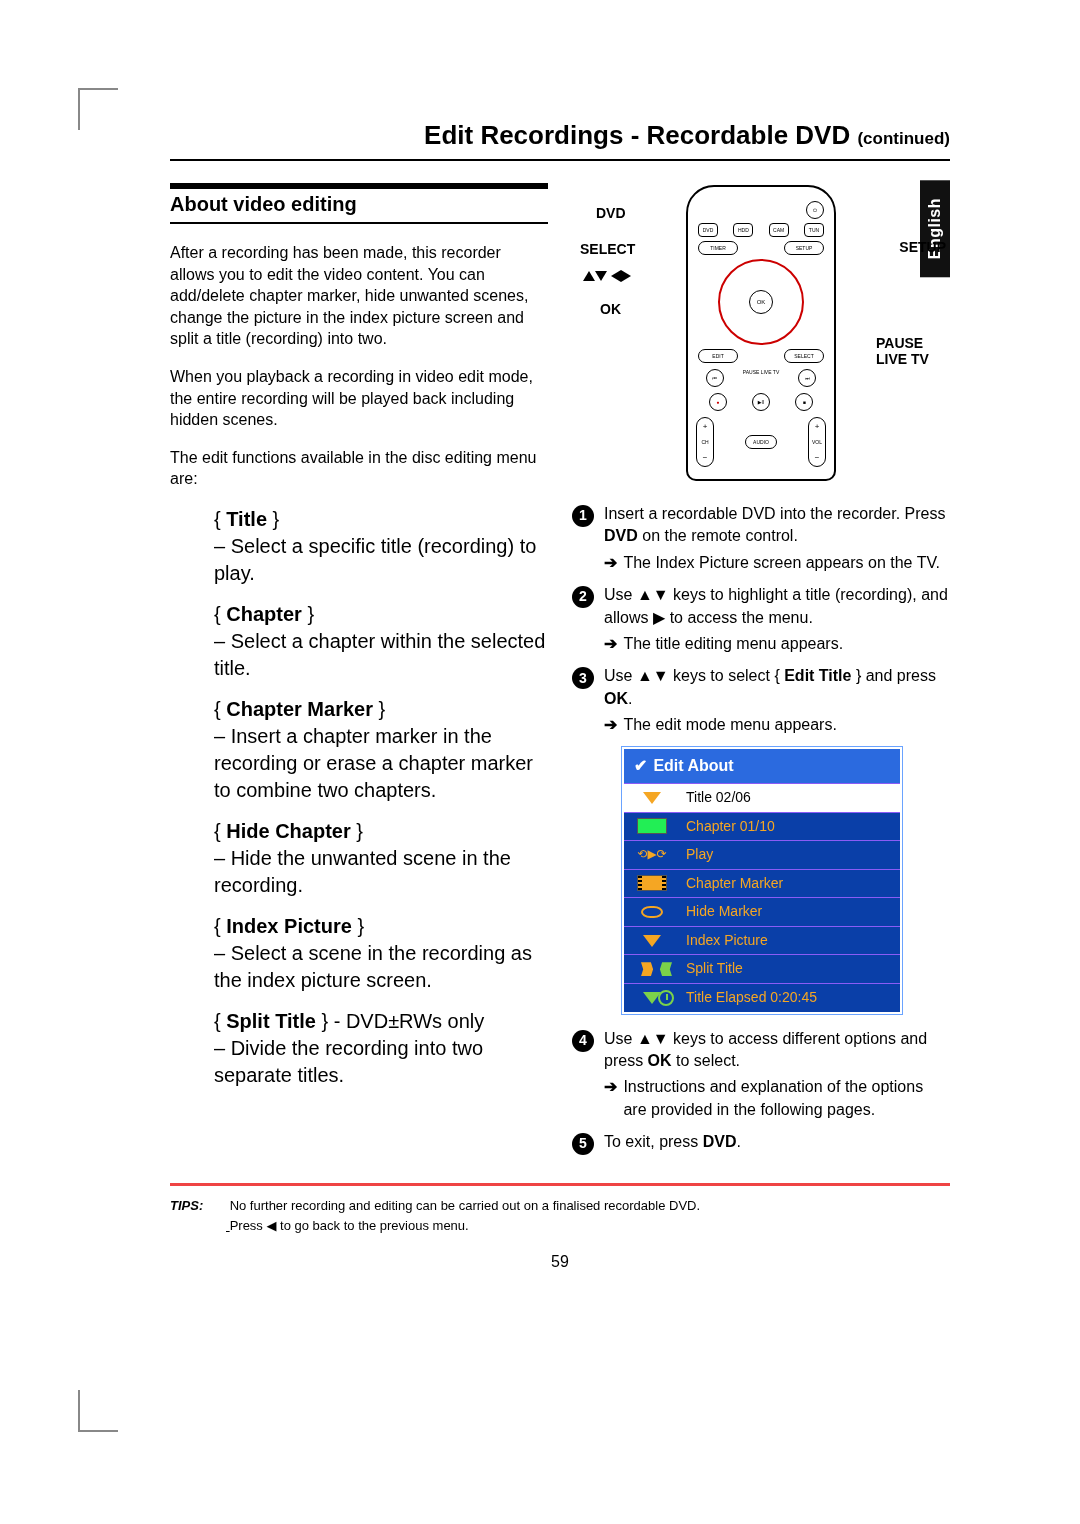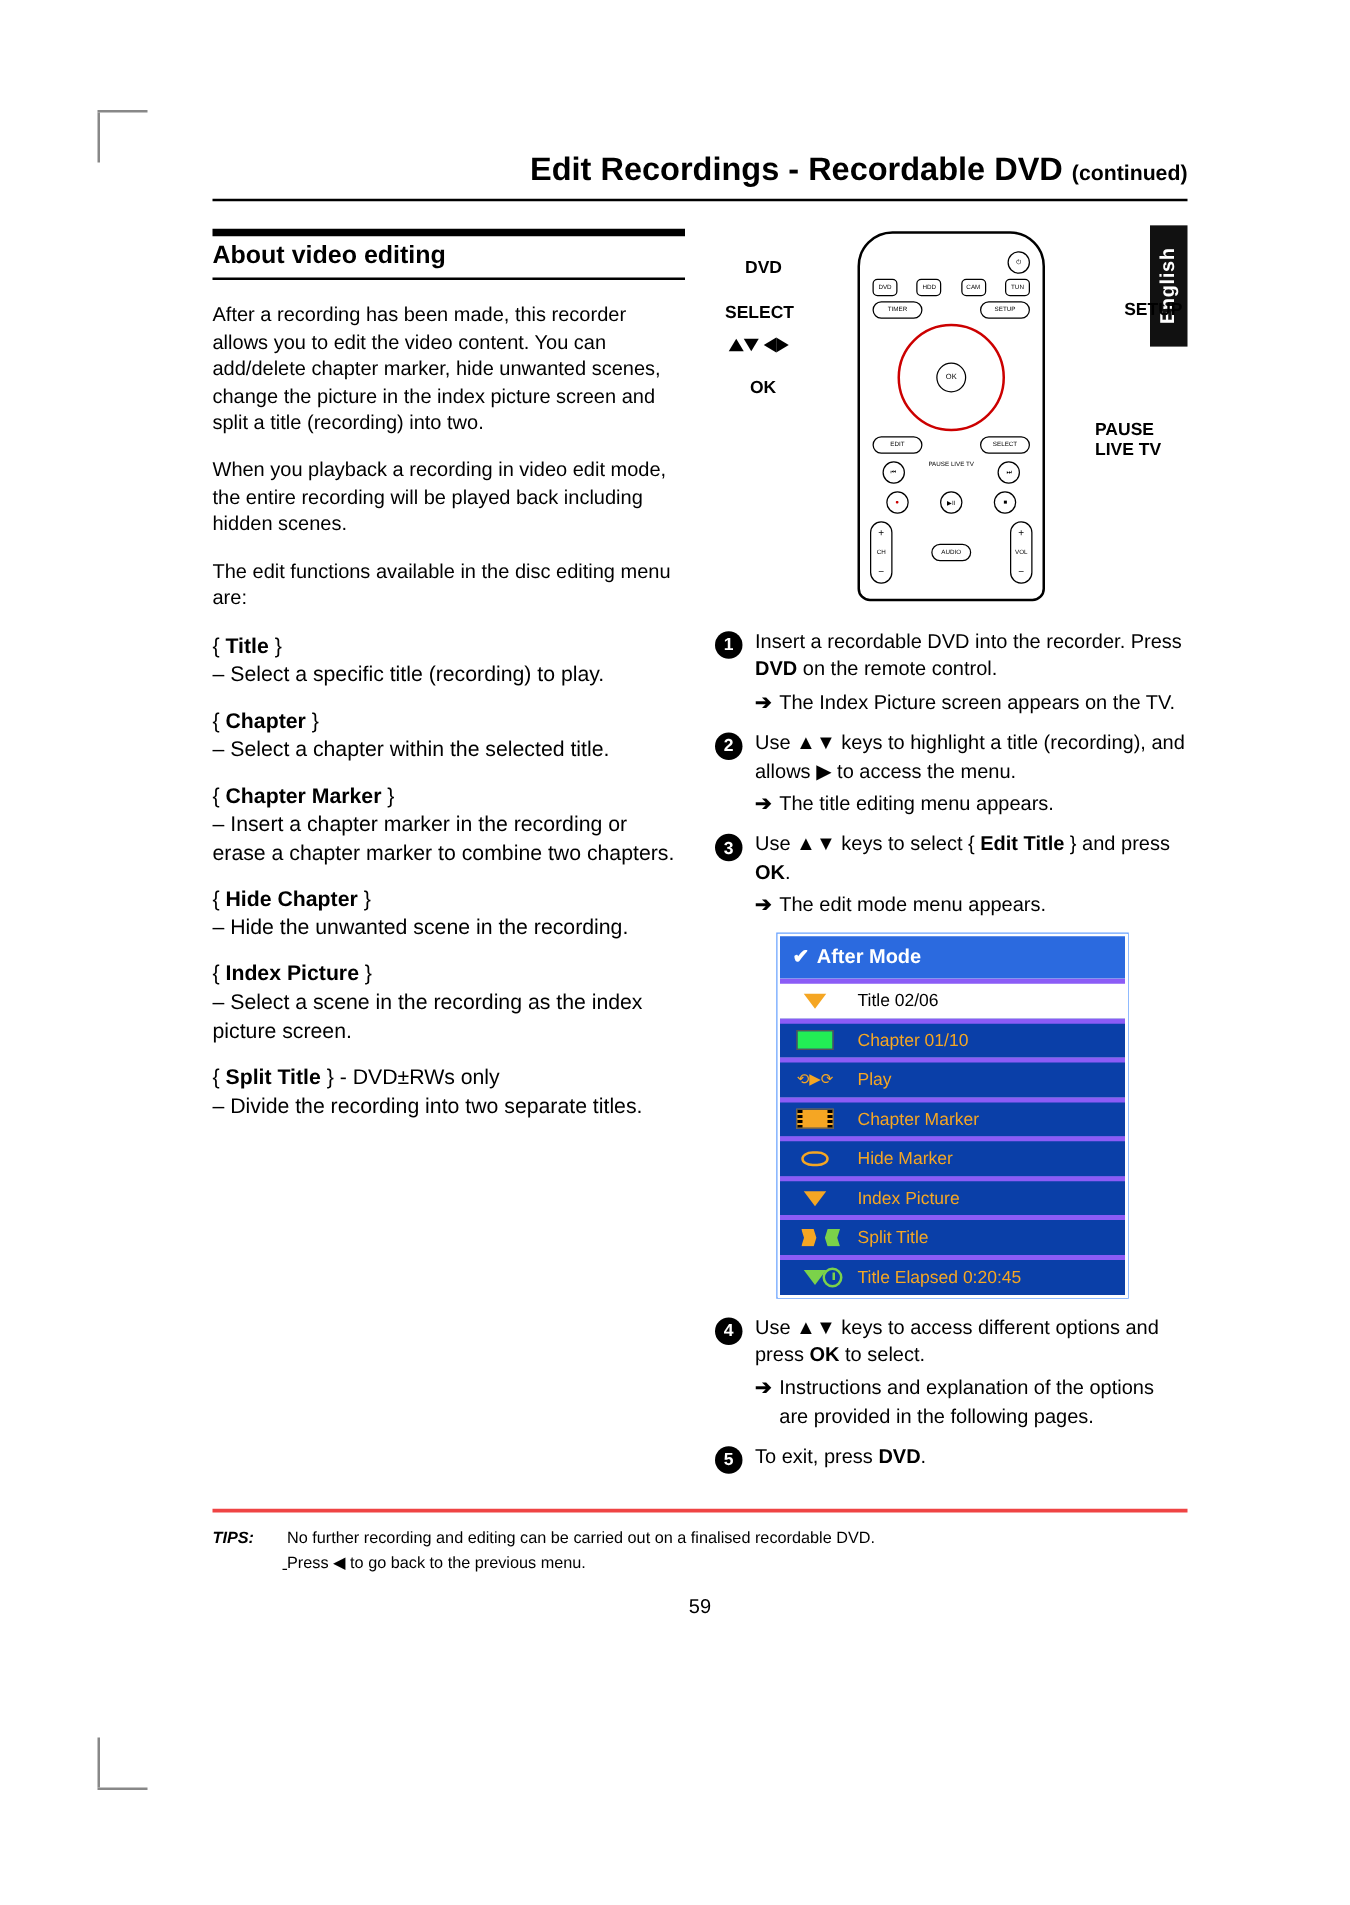--- a/index.html
+++ b/index.html
@@ -41,21 +41,21 @@
   .col { flex: 1 1 0; }
   .sec-head {
     font-weight: bold;
     font-size: 20px;
     border-top: 6px solid #000;
     border-bottom: 2px solid #000;
     padding: 4px 0 6px 0;
     margin-bottom: 18px;
   }
   .para { font-size: 16px; line-height: 1.35; margin-bottom: 16px; }
-  .fn-item { font-size: 17px; line-height: 1.35; margin-bottom: 14px; }
+  .fn-item { font-size: 20px; line-height: 1.35; margin-bottom: 14px; margin-left: 44px; }
   .fn-item .label { font-weight: bold; }
   .remote-wrap { display:flex; justify-content:center; margin: 2px 0 22px 0; position:relative; }
   .remote-labels { position:absolute; inset:0; }
   .rl { position:absolute; font-weight:bold; font-size:14px; line-height:1.15; text-align:center; }
   .remote {
     width: 150px;
     border: 2px solid #000;
     border-radius: 28px 28px 10px 10px;
     padding: 10px 8px 12px 8px;
     background: #fff;
@@ -75,21 +75,21 @@
   .steps { font-size:16px; line-height:1.4; }
   .step { display:flex; gap:10px; margin-bottom:10px; }
   .num { flex: 0 0 22px; width:22px; height:22px; border-radius:50%; background:#000; color:#fff; font-weight:bold; font-size:14px; display:flex; align-items:center; justify-content:center; margin-top:2px; }
   .step .body { flex:1; }
   .step .body .sub { display:flex; gap:6px; margin-top:4px; }
   .arrow-r { font-weight:bold; }
   .b { font-weight:bold; }
 
   .edit-menu { width: 280px; margin: 6px 0 14px 50px; border:2px solid #fff; box-shadow: 0 0 0 1px #6aa3ff; }
   .edit-menu .hdr { background:#2b6adf; color:#fff; font-weight:bold; padding:6px 10px; font-size:16px; display:flex; align-items:center; gap:6px; }
-  .edit-menu .row { display:flex; align-items:center; background:#0a3fa8; color:#f5a623; font-size:14px; border-top:4px solid #8b5cf6; }
+  .edit-menu .row { display:flex; align-items:center; background:#0a3fa8; color:#f5a623; font-size:14px; border-top:1px solid #8b5cf6; }
   .edit-menu .row.sel { background:#fff; color:#000; }
   .edit-menu .row .ic { width:56px; height:26px; display:flex; align-items:center; justify-content:center; position:relative; }
   .edit-menu .row .txt { padding:4px 6px; flex:1; }
   .ic .tri { width:0; height:0; border-left:9px solid transparent; border-right:9px solid transparent; border-top:12px solid #f5a623; }
   .ic .tri.g { border-top-color:#7bd24a; }
   .ic .thumb { width:30px; height:16px; background:linear-gradient(90deg,#2e5 0 10px,#2e5 10px 20px,#2e5 20px 30px); border:1px solid #555; }
   .ic .film { width:30px; height:16px; background:#f5a623; border:1px solid #555; position:relative; }
   .ic .film::before,.ic .film::after{content:"";position:absolute;top:0;bottom:0;width:4px;background:repeating-linear-gradient(#000 0 2px,#f5a623 2px 4px);} .ic .film::before{left:0}.ic .film::after{right:0}
   .ic .eye { width:22px; height:12px; border:2px solid #f5a623; border-radius:50%/60%; background:#0a3fa8; }
   .ic .splitshape { width:22px; height:14px; background:#f5a623; clip-path: polygon(0 0,45% 0,55% 50%,45% 100%,0 100%,10% 50%); }
@@ -243,21 +243,21 @@
             <div class="sub">
                 <span class="arrow-r">➔</span>
                 <span>The edit mode menu appears.</span>
               </div>
           </div>
         </div>
 
         <div class="edit-menu">
           <div class="hdr">
               <span class="check">✔</span>
-              <span>After Mode</span>
+              <span>Edit About</span>
             </div>
           <div class="row sel">
               <div class="ic">
                 <div class="tri"></div>
               </div>
               <div class="txt">Title 02/06</div>
             </div>
           <div class="row">
               <div class="ic">
                 <div class="thumb"></div>

